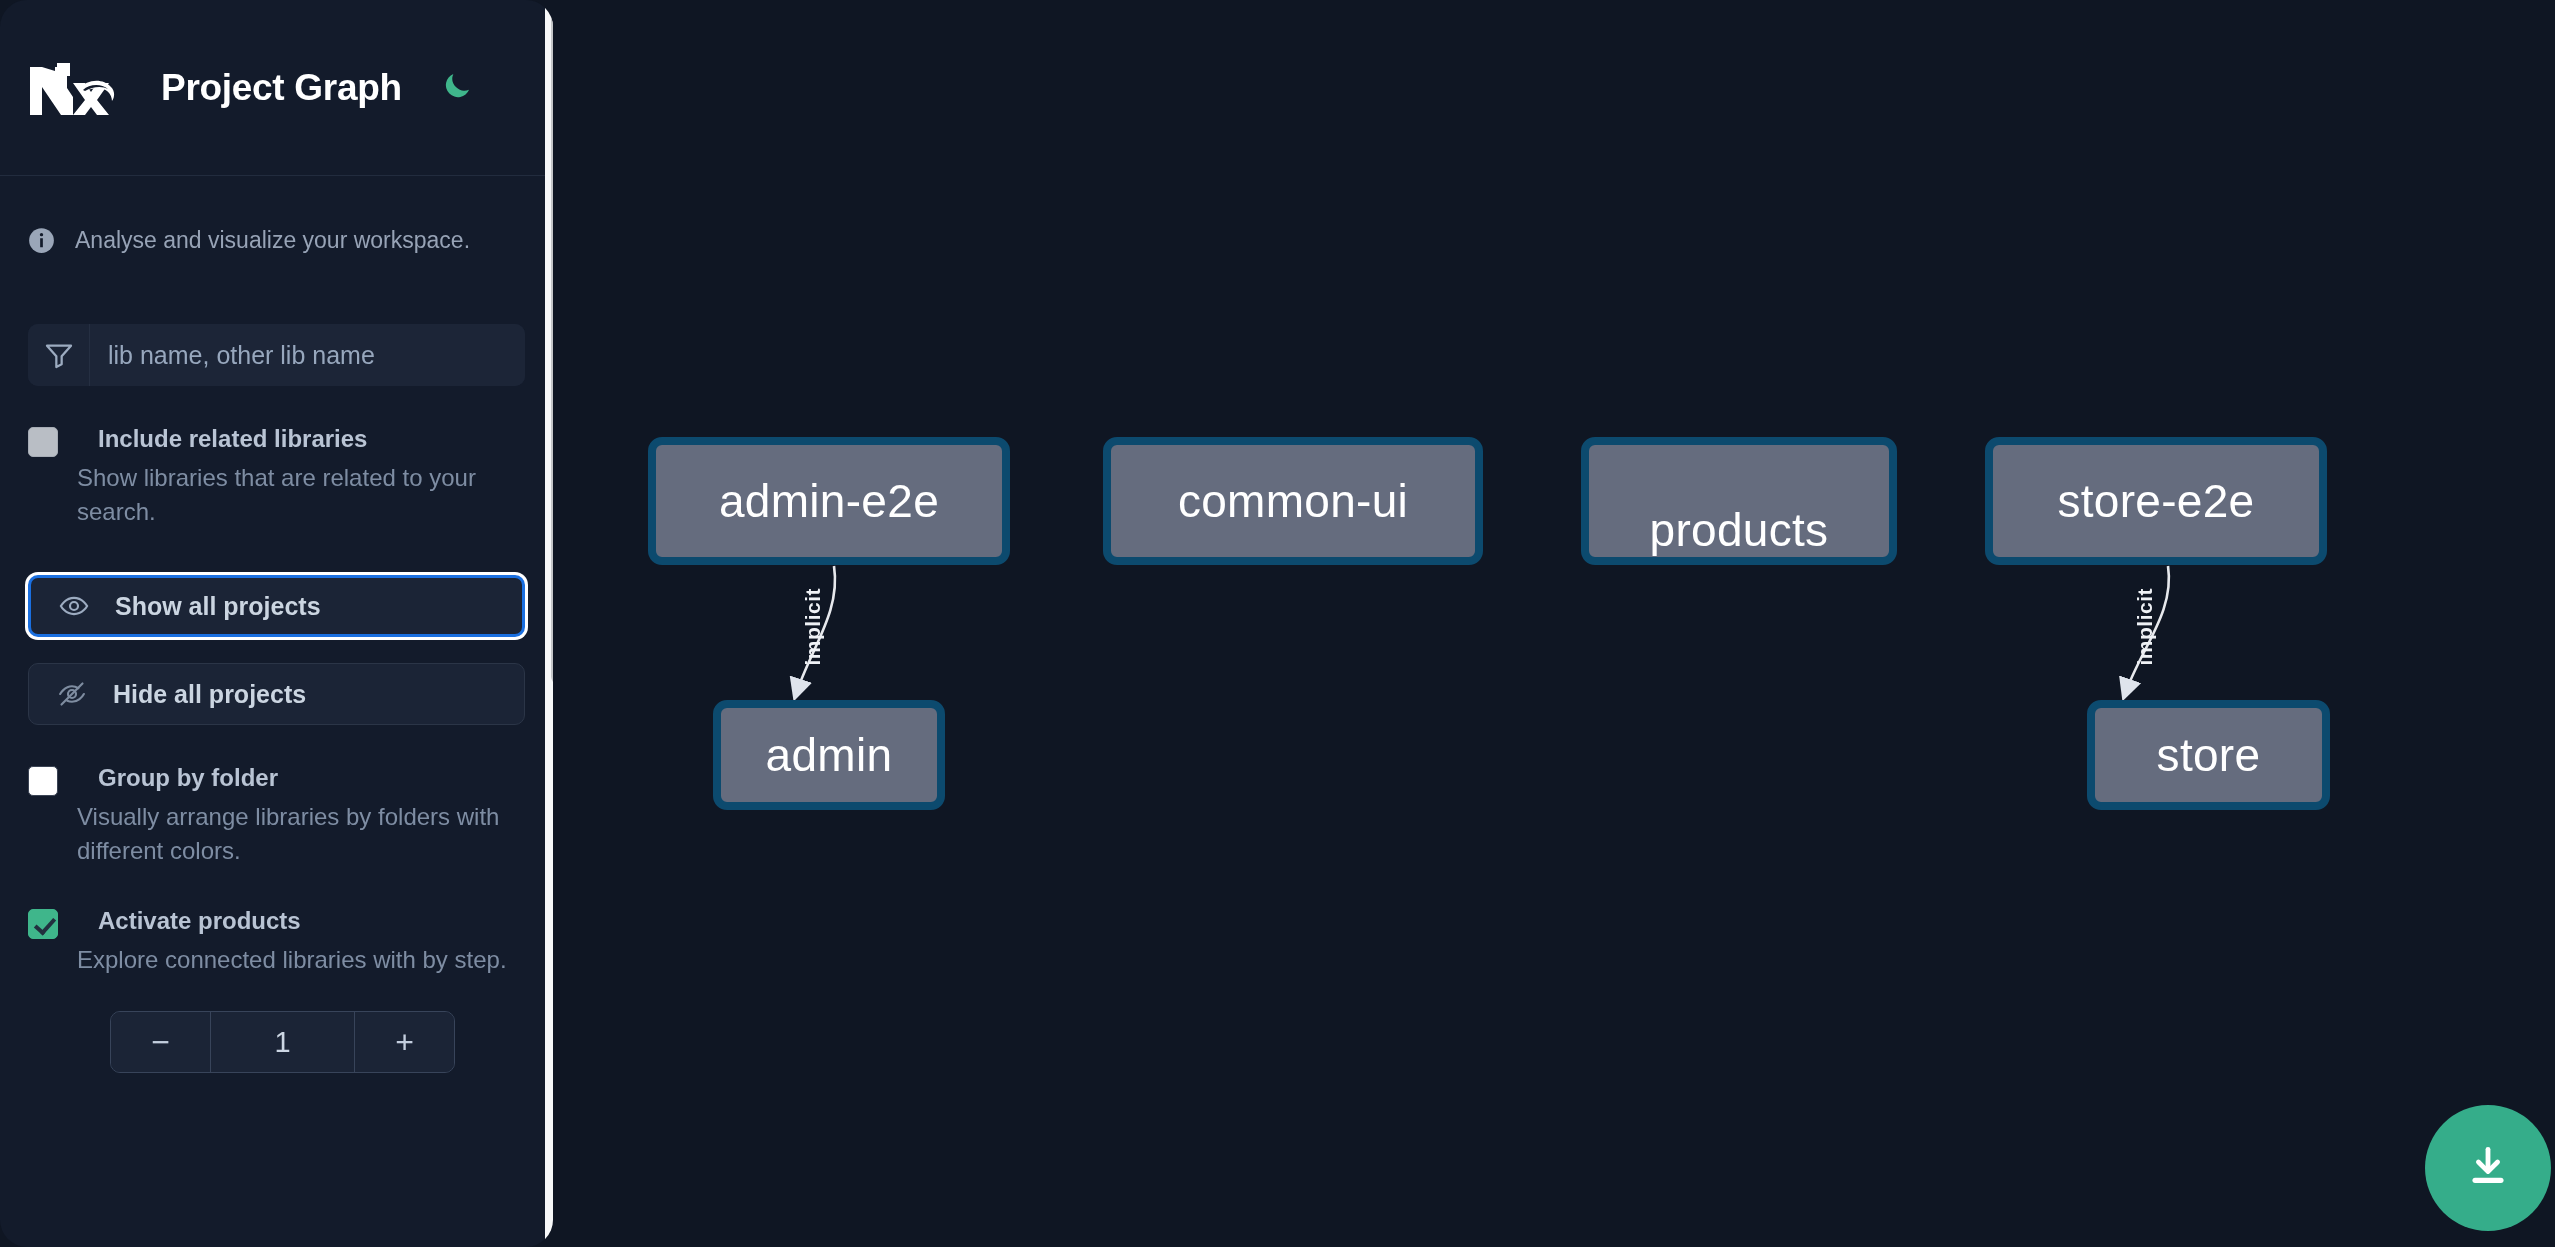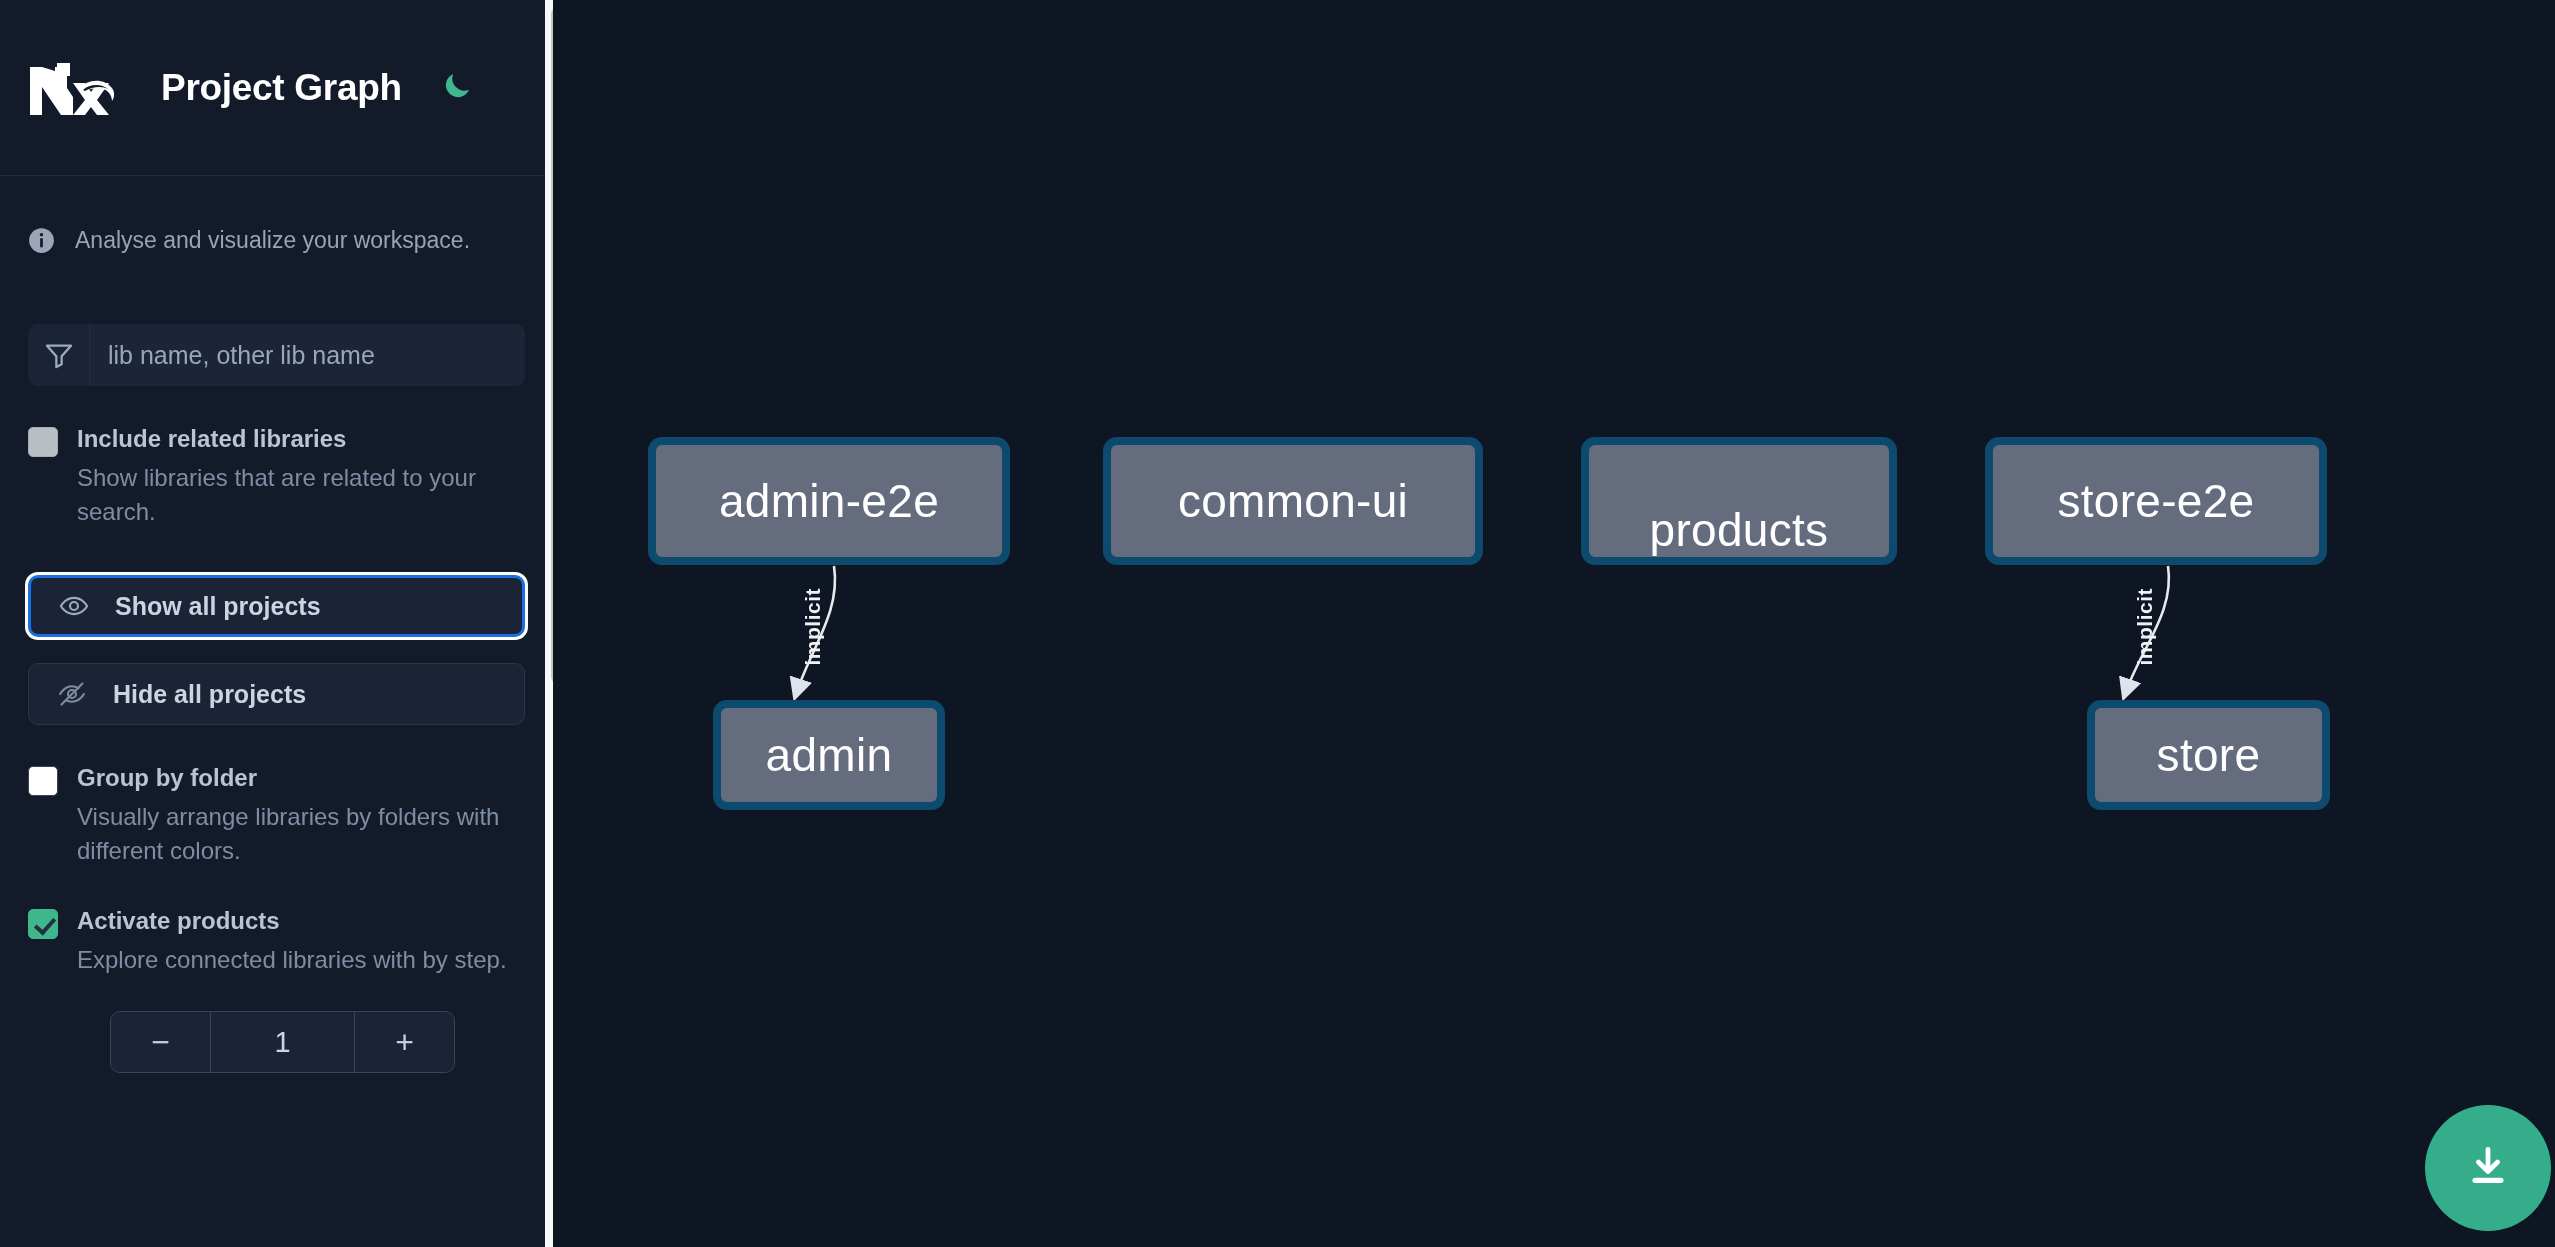--- a/index.html
+++ b/index.html
@@ -11,20 +11,21 @@
   }
   .app { position: relative; width: 2555px; height: 1247px; display: flex; }
 
   
   .sidebar {
     width: 553px; height: 1247px;
     background: #131b2b;
     position: relative;
     flex: 0 0 553px;
     overflow: hidden;
+    border-radius: 27px;
   }
   .sidebar-inner { width: 553px; }
 
   .brand-row {
     height: 176px;
     display: flex;
     align-items: center;
     padding-left: 27px;
     border-bottom: 1px solid #222c3e;
   }
@@ -108,20 +109,21 @@
     width: 8px; height: 16px;
     border: solid #22303f;
     border-width: 0 4px 4px 0;
     transform: rotate(42deg);
   }
   .check-label {
     font-size: 24px;
     font-weight: 700;
     color: #b9c4d4;
     line-height: 1.25;
+    margin-left: 21px;
   }
   .check-desc {
     font-size: 24px;
     color: #7e8da3;
     line-height: 1.42;
     margin-top: 7px;
     max-width: 452px;
   }
 
   .btn-stack { padding: 0 28px; margin-top: 46px; }

